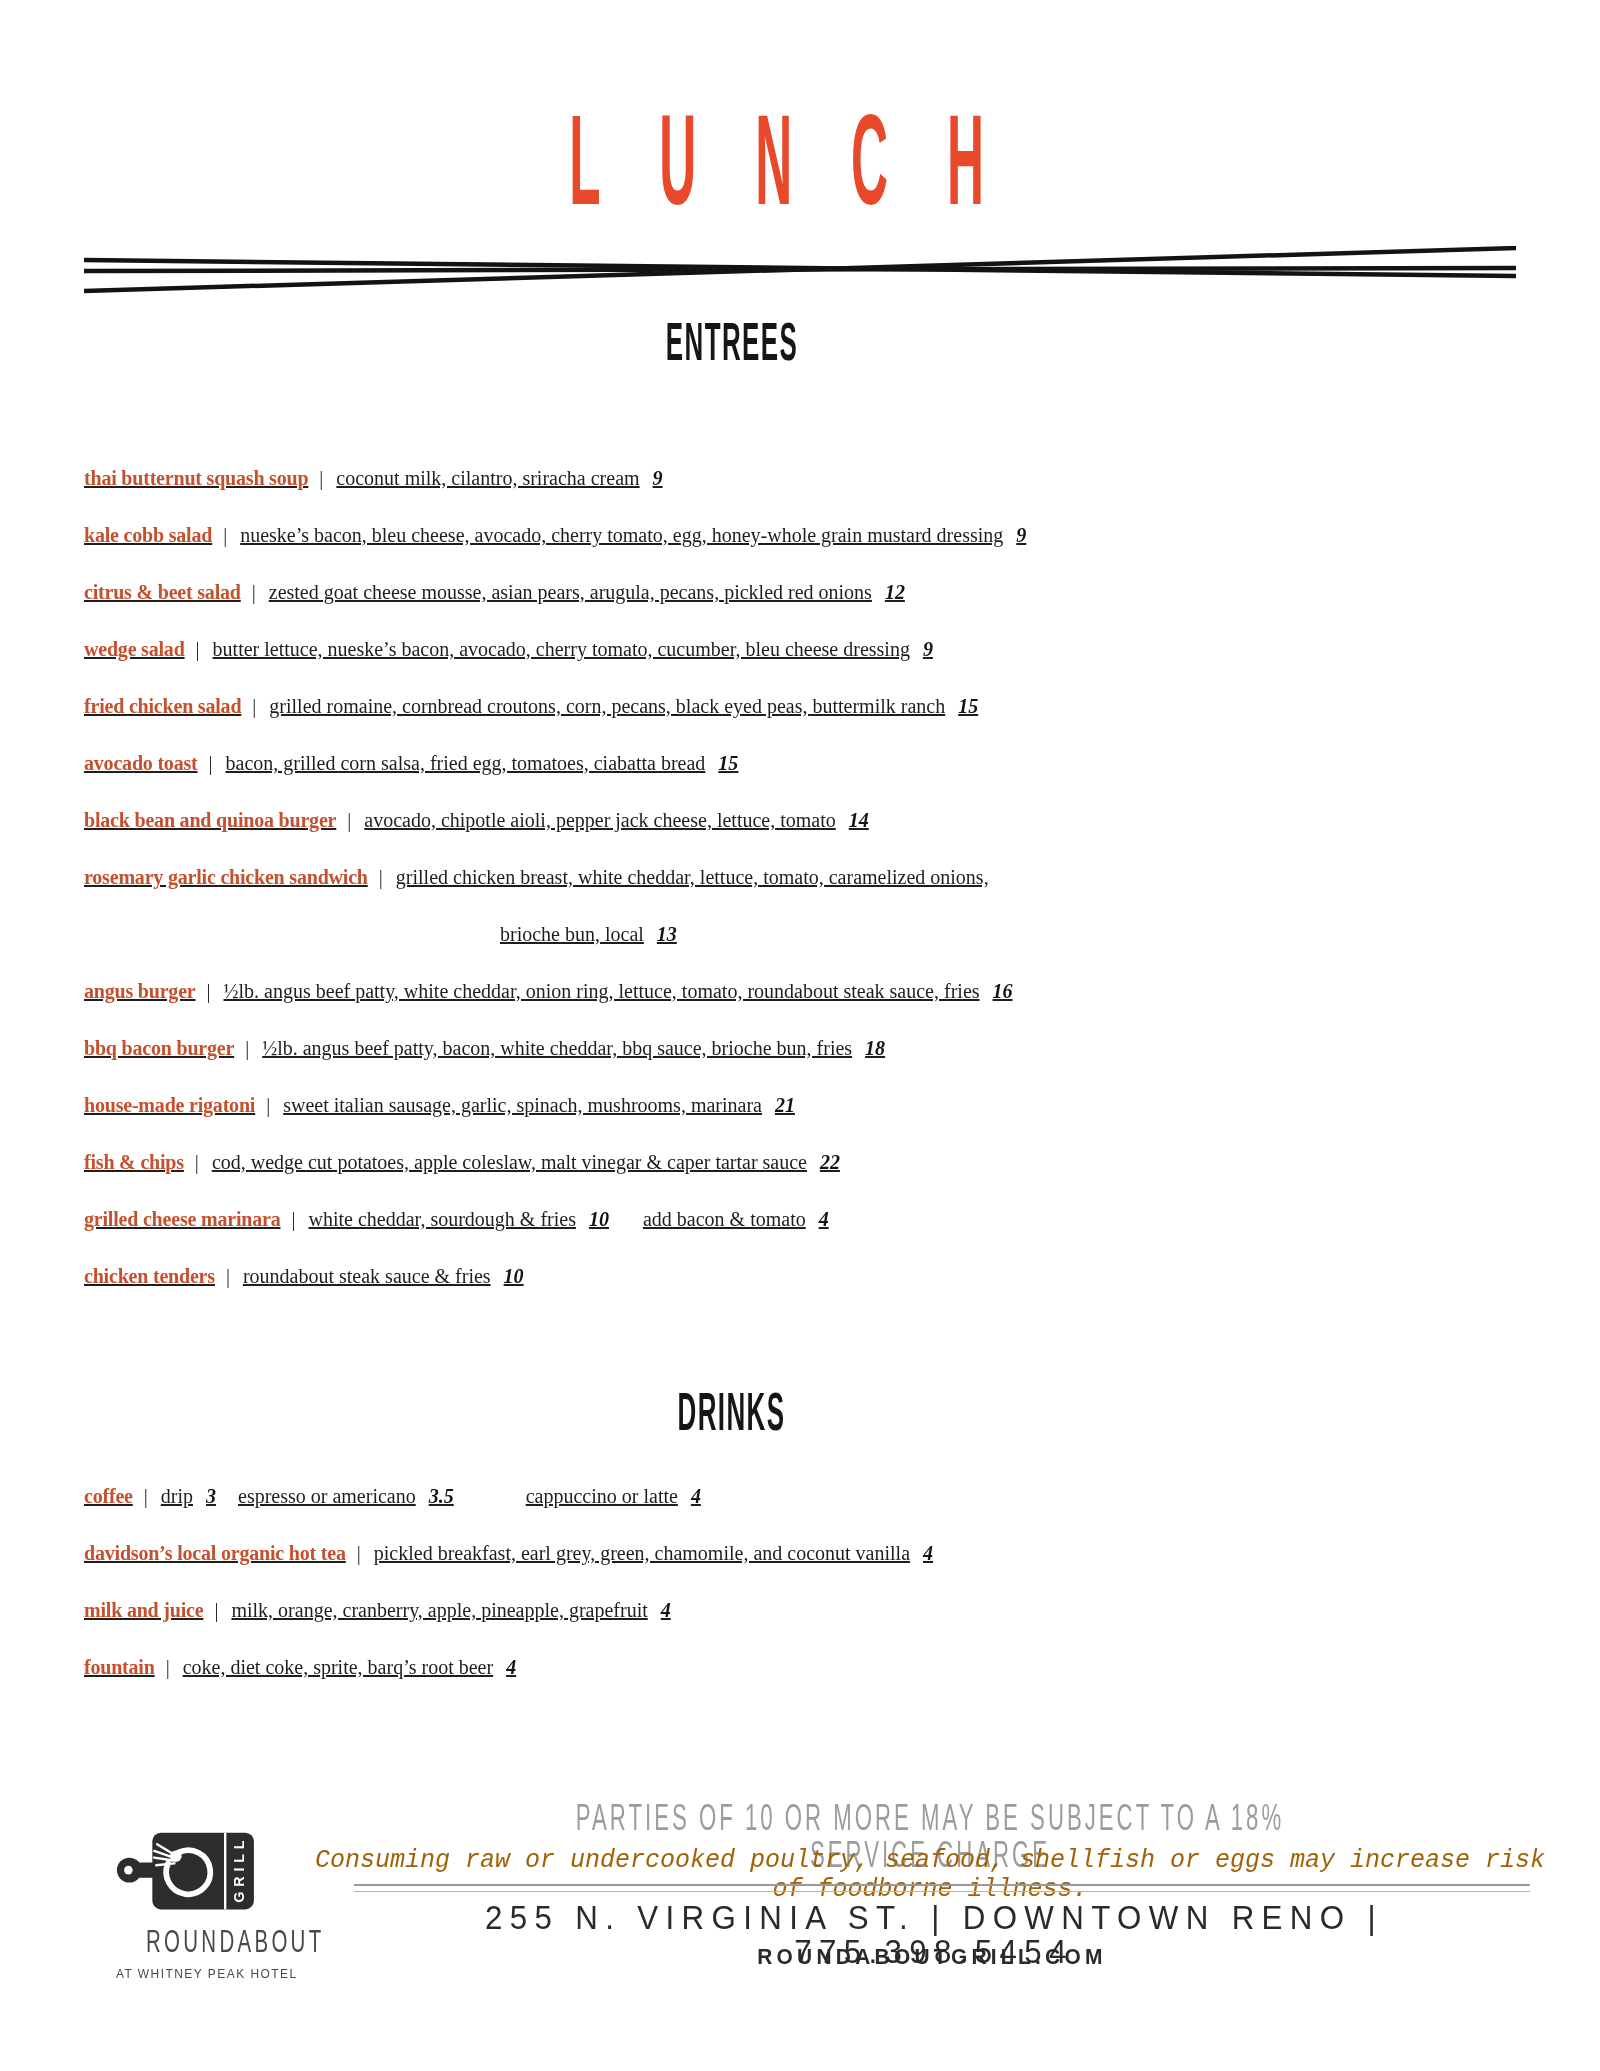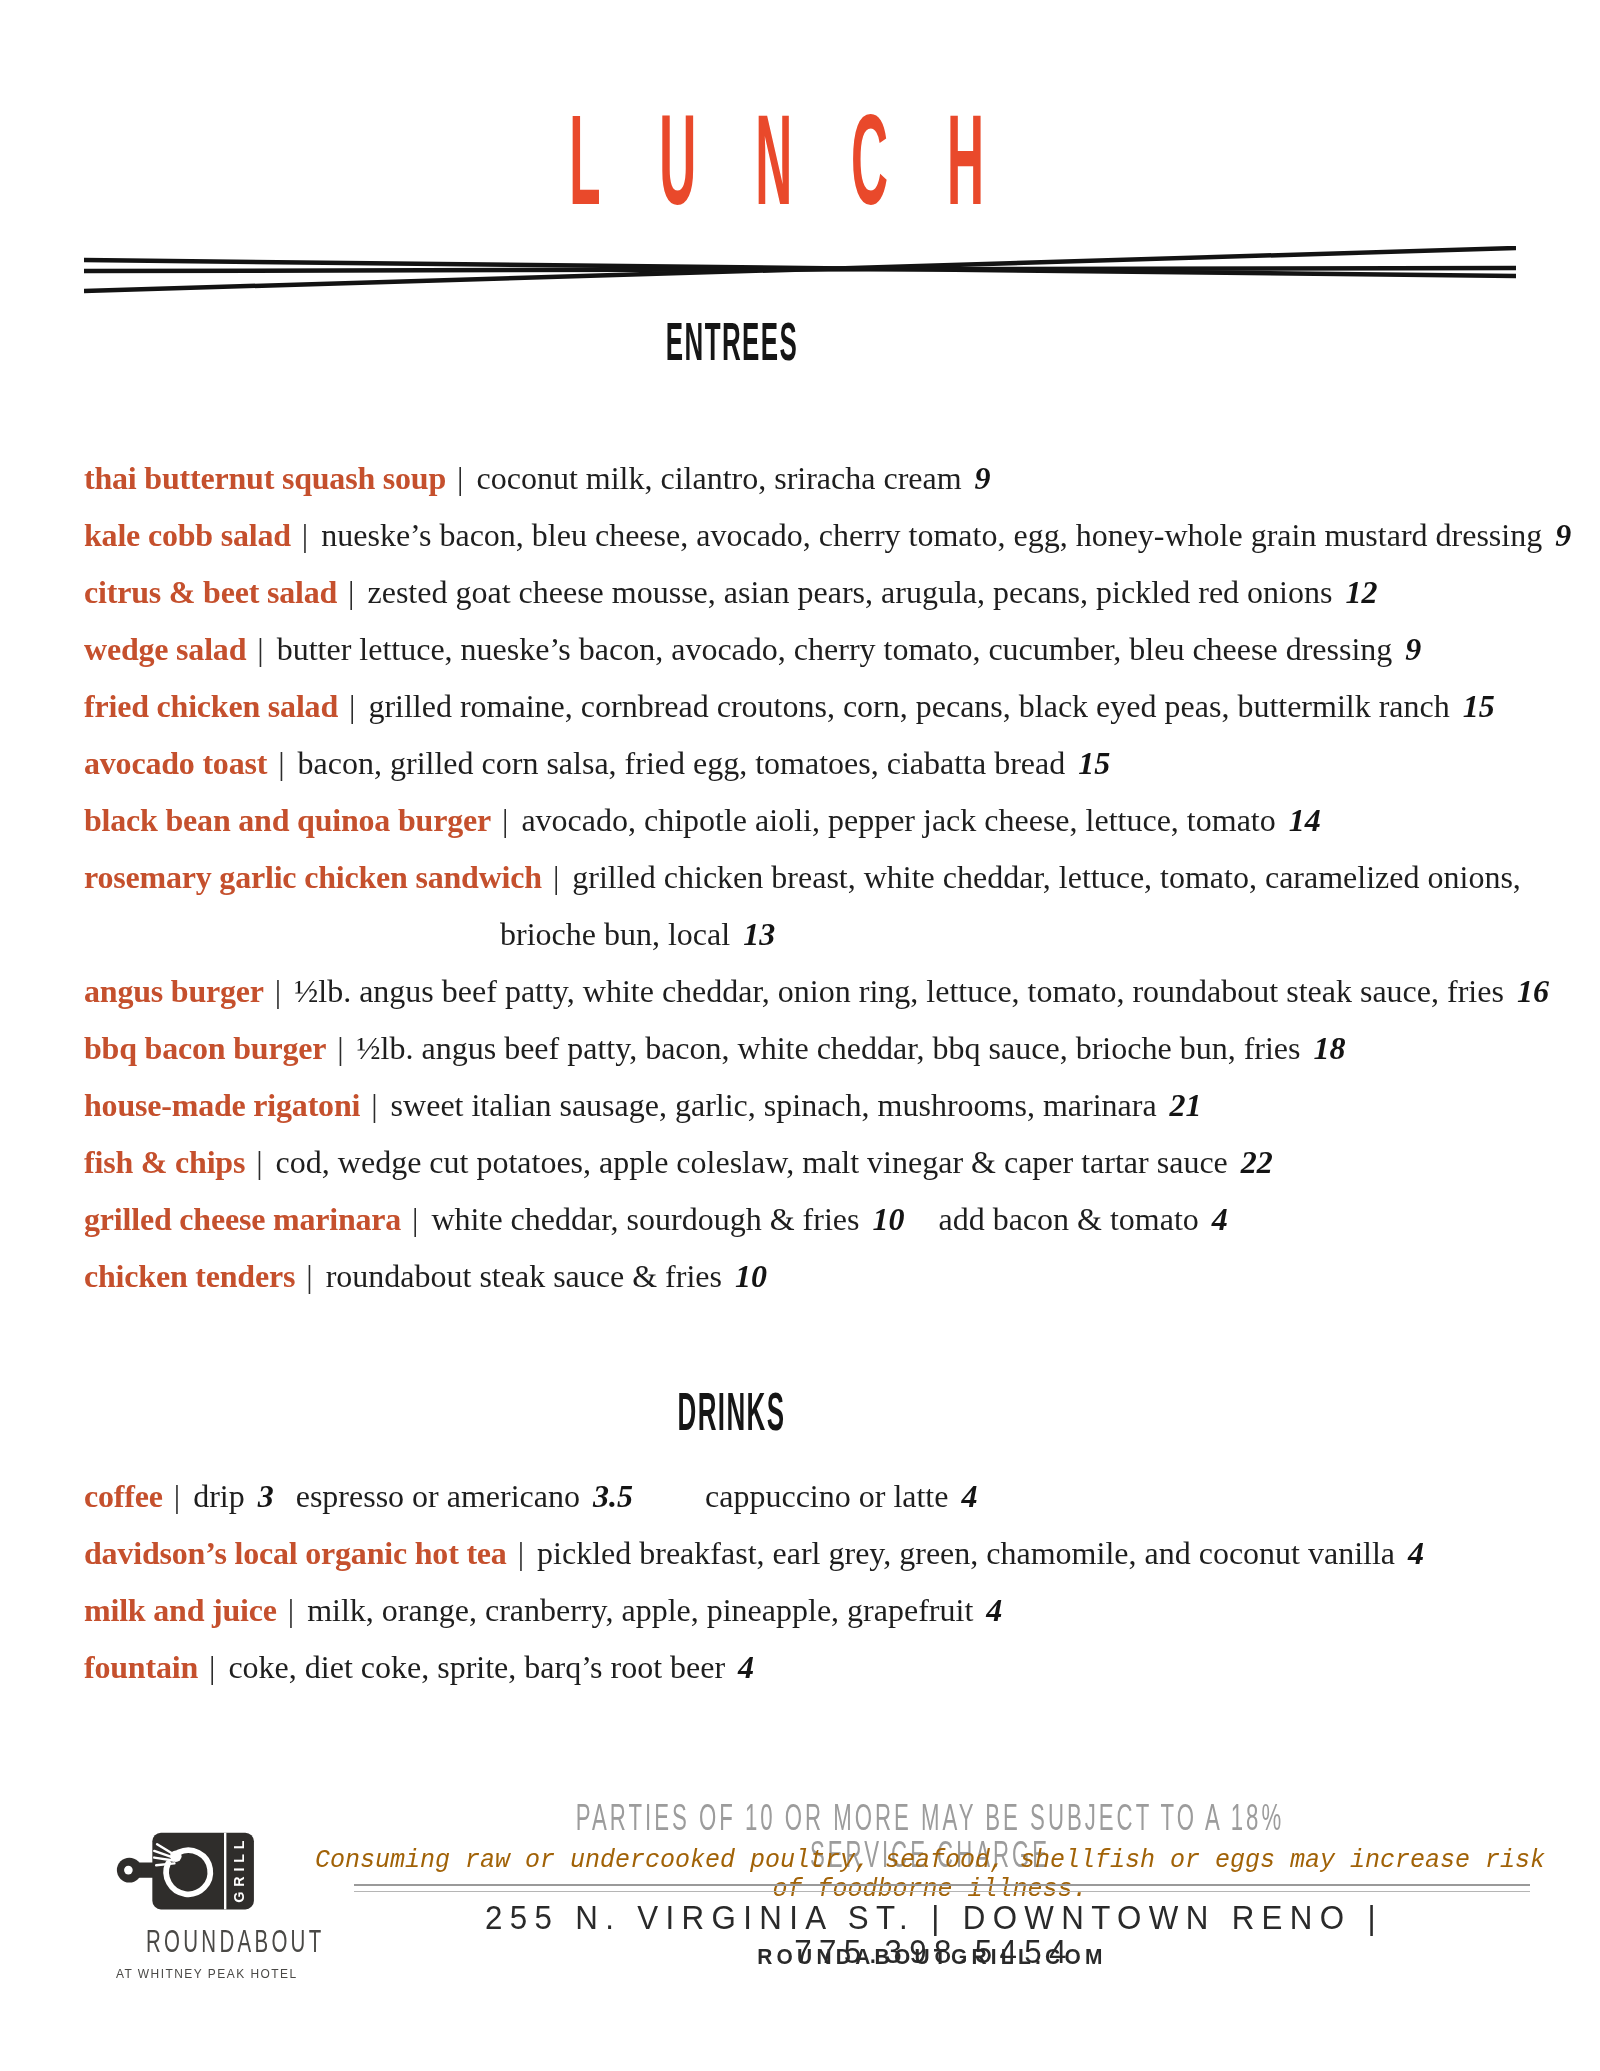--- a/index.html
+++ b/index.html
@@ -25,21 +25,21 @@
     font-size:54px;line-height:1;font-weight:700;color:#161616;
     letter-spacing:3px;transform:scaleX(0.48);
   }
   #entrees-heading{top:314px;}
   #drinks-heading{top:1384px;text-decoration:underline;}
 
   
   .list{position:absolute;left:84px;width:1470px;}
   #entrees-list{top:450px;}
   #drinks-list{top:1468px;}
-  .row{line-height:57px;font-size:32px;white-space:nowrap;}
+  .row{line-height:57px;font-size:20px;white-space:nowrap;text-decoration:underline;}
   .row.wrap{padding-left:416px;}
   .iname{font-weight:700;color:#C5502D;letter-spacing:-0.2px;}
   .pipe{margin:0 13px 0 11px;color:#2c2c2c;font-weight:400;}
   .desc{color:#1e1e1e;}
   .price{font-weight:700;font-style:italic;margin-left:13px;color:#141414;}
   .gap{margin-left:22px;}
   .gapxl{margin-left:72px;}
   .addon{margin-left:34px;}
 
   

